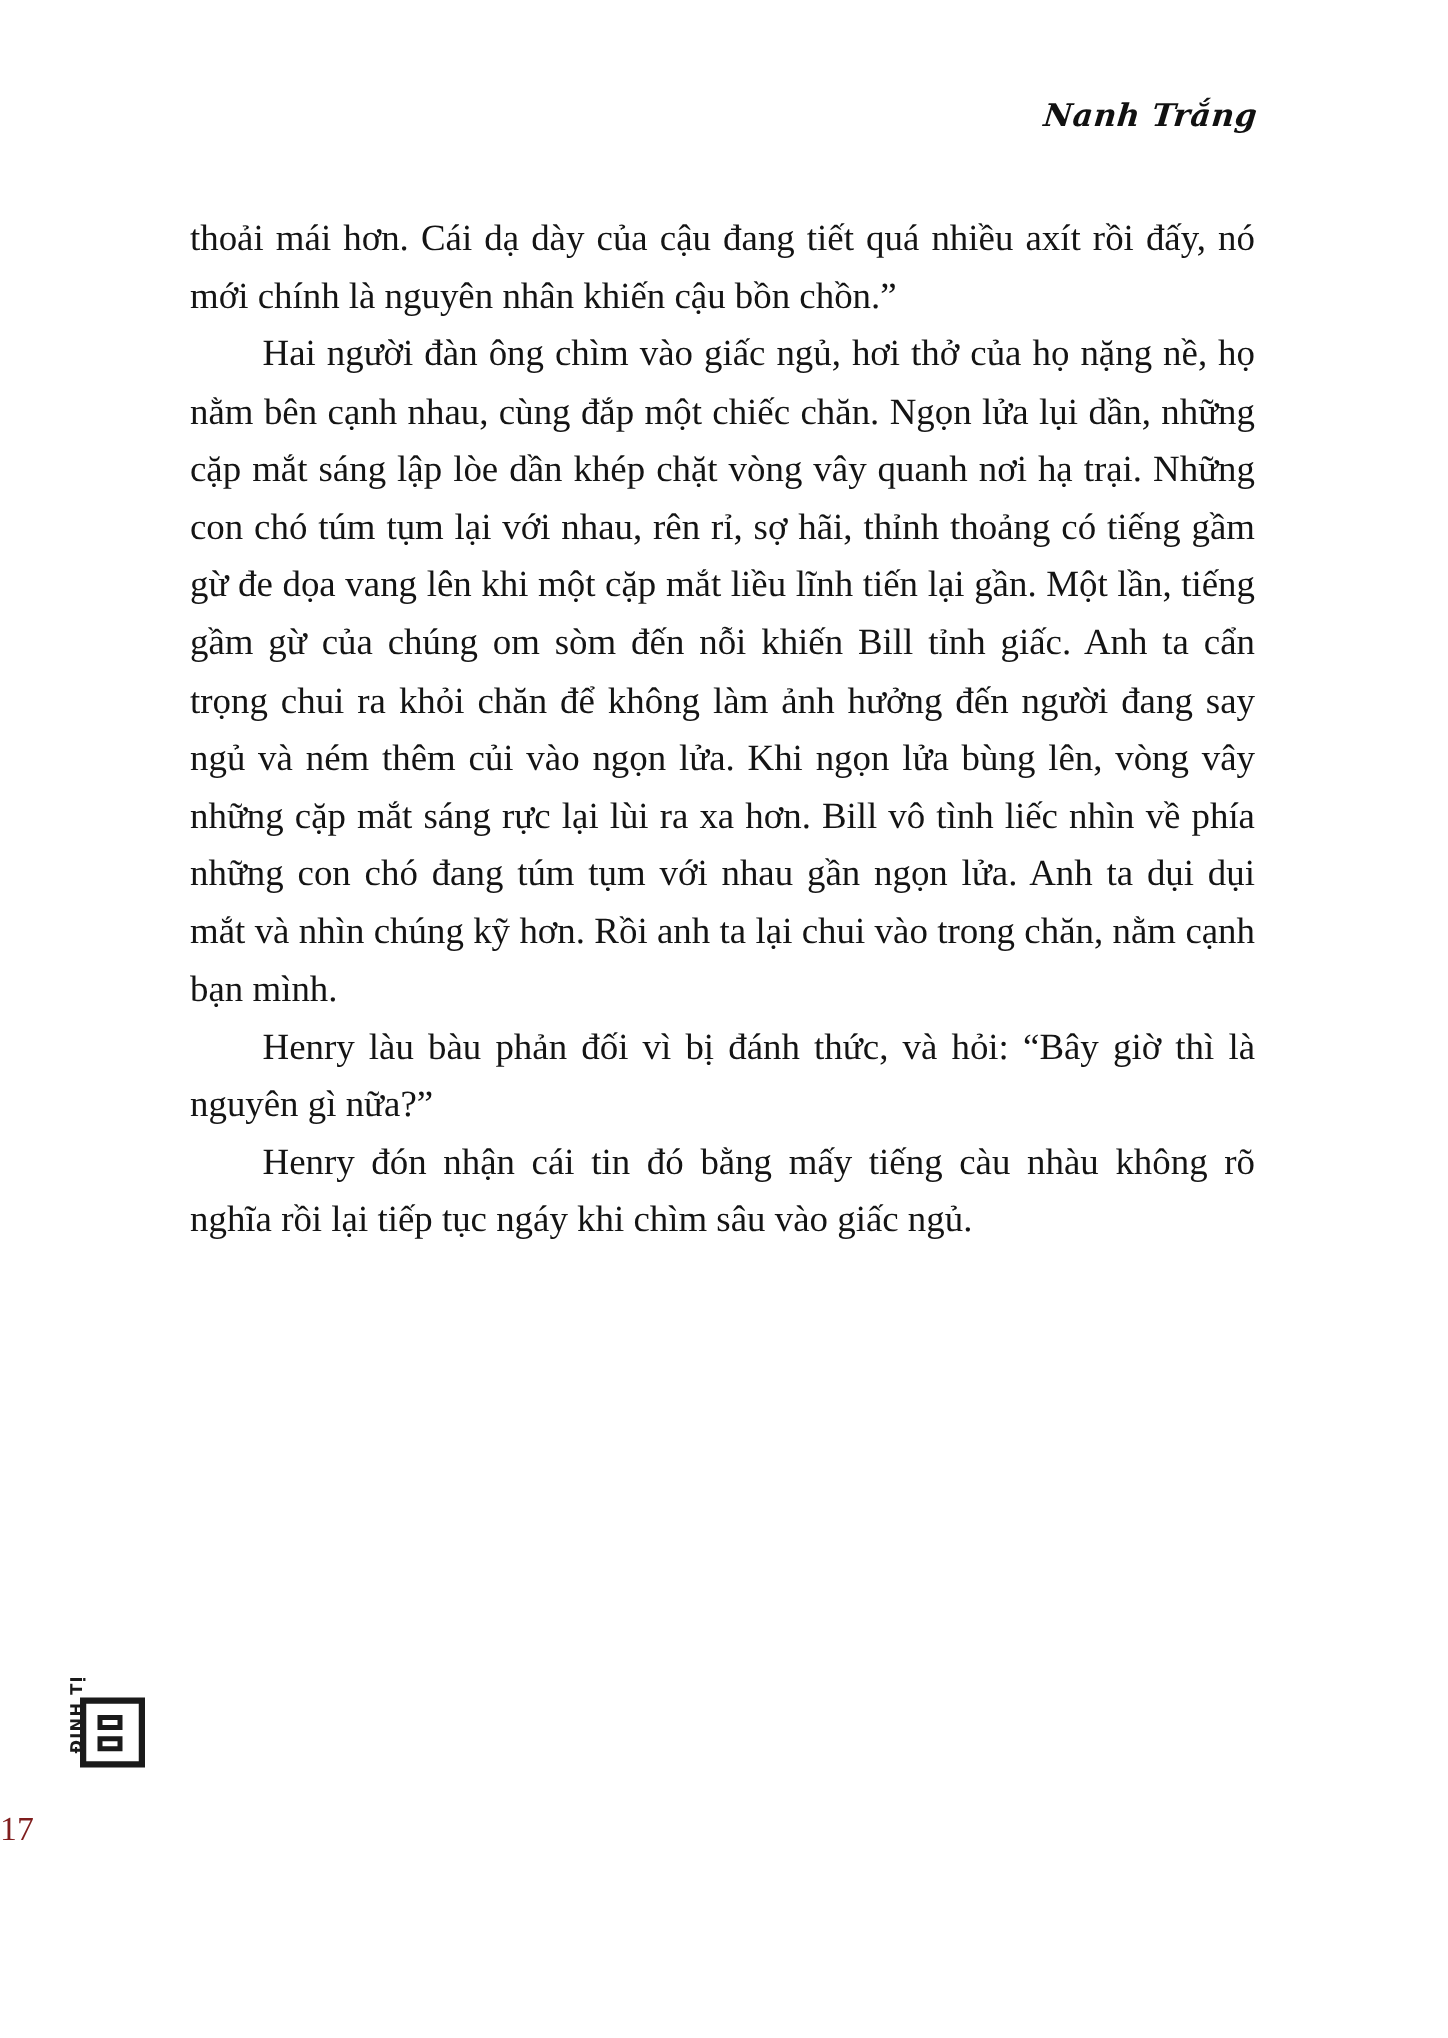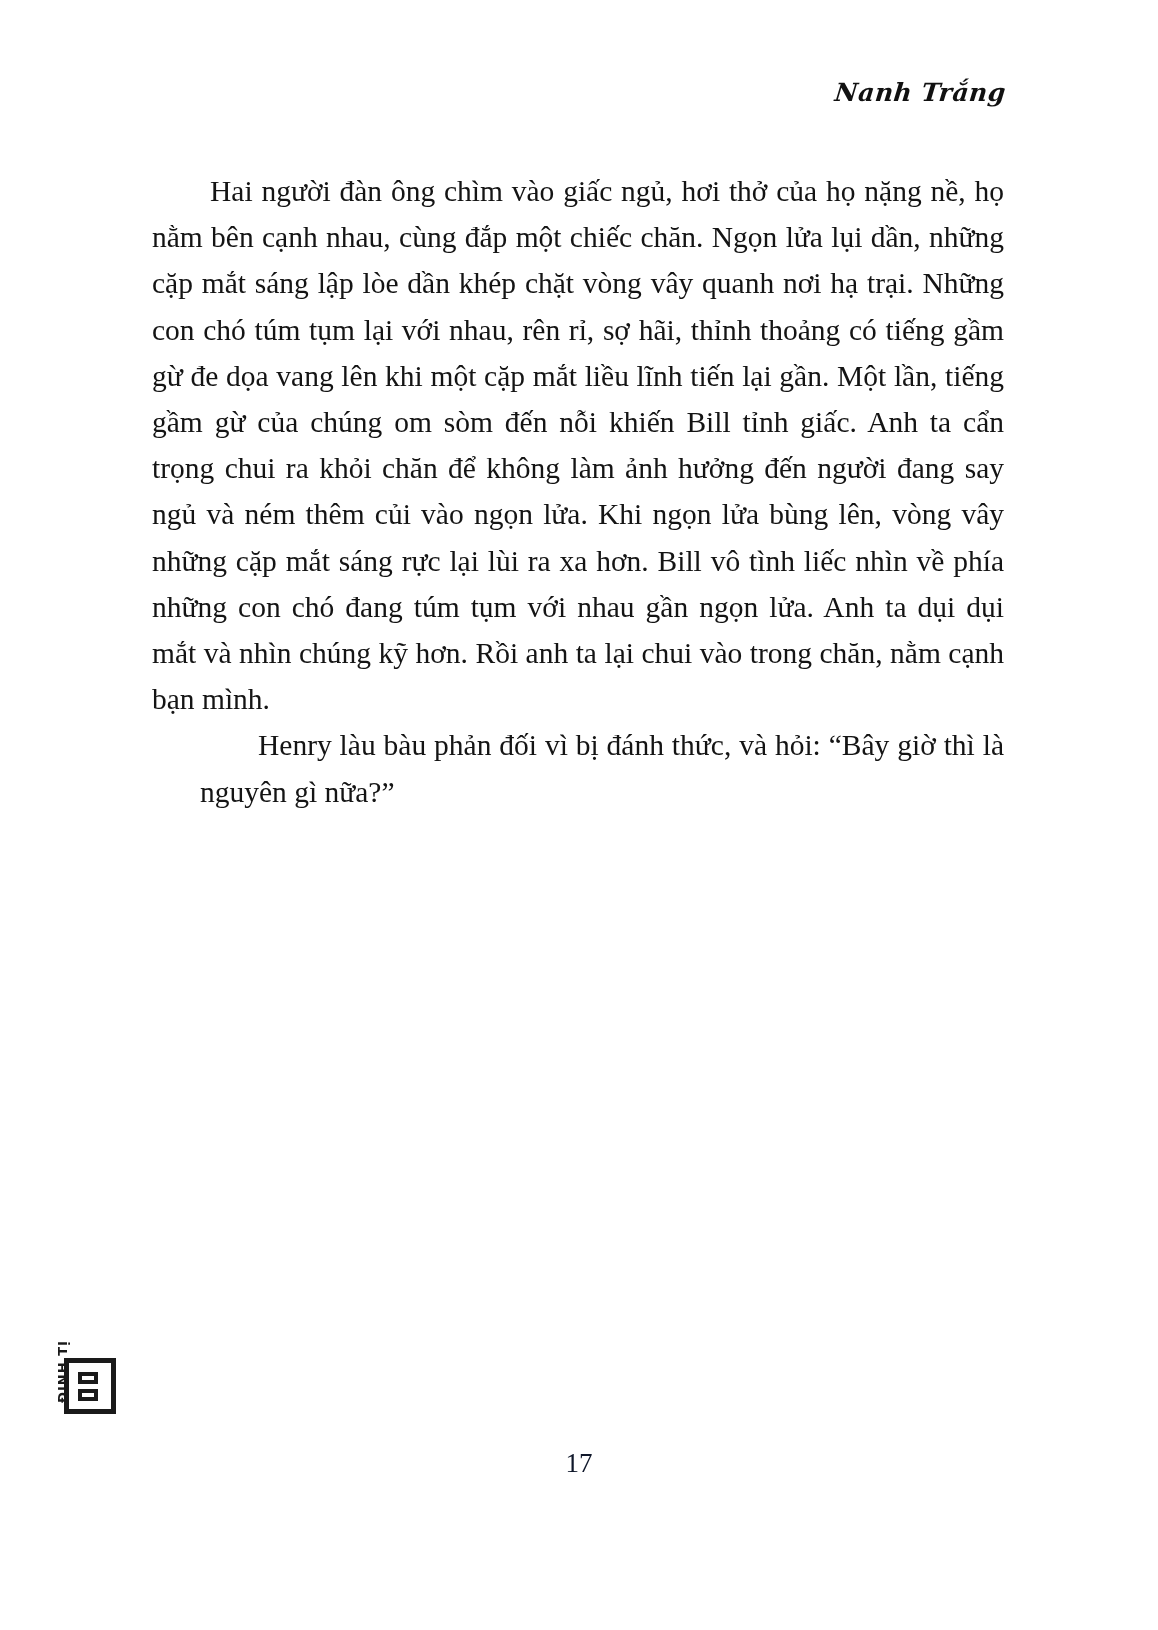--- a/index.html
+++ b/index.html
@@ -47,36 +47,34 @@
     text-justify: inter-word;
     color: #141414;
   }
 
   .text-block p {
     margin: 0;
   }
 
   .text-block p + p {
     margin-top: 0px;
-    margin-left: 48px;
   }
 
   .text-block p.indent {
     text-indent: 58px;
   }
 
   
   .folio {
     position: absolute;
     left: 0;
     right: 0;
     top: 1448px;
-    text-align: center;
     font-size: 27px;
-    color: #0f172a;
+    color: #7f1d1d;
   }
 
   
   .colophon {
     position: absolute;
     left: 28px;
     top: 1352px;
     width: 90px;
     height: 100px;
   }
@@ -133,22 +131,24 @@
   }
 </style>
 </head>
 <body>
 
 <div class="page">
 
   <div class="running-head">Nanh Trắng</div>
 
   <div class="text-block">
+    <p>thoải mái hơn. Cái dạ dày của cậu đang tiết quá nhiều axít rồi đấy, nó mới chính là nguyên nhân khiến cậu bồn chồn.”</p>
     <p class="indent">Hai người đàn ông chìm vào giấc ngủ, hơi thở của họ nặng nề, họ nằm bên cạnh nhau, cùng đắp một chiếc chăn. Ngọn lửa lụi dần, những cặp mắt sáng lập lòe dần khép chặt vòng vây quanh nơi hạ trại. Những con chó túm tụm lại với nhau, rên rỉ, sợ hãi, thỉnh thoảng có tiếng gầm gừ đe dọa vang lên khi một cặp mắt liều lĩnh tiến lại gần. Một lần, tiếng gầm gừ của chúng om sòm đến nỗi khiến Bill tỉnh giấc. Anh ta cẩn trọng chui ra khỏi chăn để không làm ảnh hưởng đến người đang say ngủ và ném thêm củi vào ngọn lửa. Khi ngọn lửa bùng lên, vòng vây những cặp mắt sáng rực lại lùi ra xa hơn. Bill vô tình liếc nhìn về phía những con chó đang túm tụm với nhau gần ngọn lửa. Anh ta dụi dụi mắt và nhìn chúng kỹ hơn. Rồi anh ta lại chui vào trong chăn, nằm cạnh bạn mình.</p>
     <p class="indent">Henry làu bàu phản đối vì bị đánh thức, và hỏi: “Bây giờ thì là nguyên gì nữa?”</p>
+    <p class="indent">Henry đón nhận cái tin đó bằng mấy tiếng càu nhàu không rõ nghĩa rồi lại tiếp tục ngáy khi chìm sâu vào giấc ngủ.</p>
   </div>
 
   <div class="folio">17</div>
 
   <div class="colophon">
     <div class="colophon-mark">
       <div class="glyph"></div>
     </div>
     <div class="colophon-text">ĐINH TỊ</div>
   </div>

